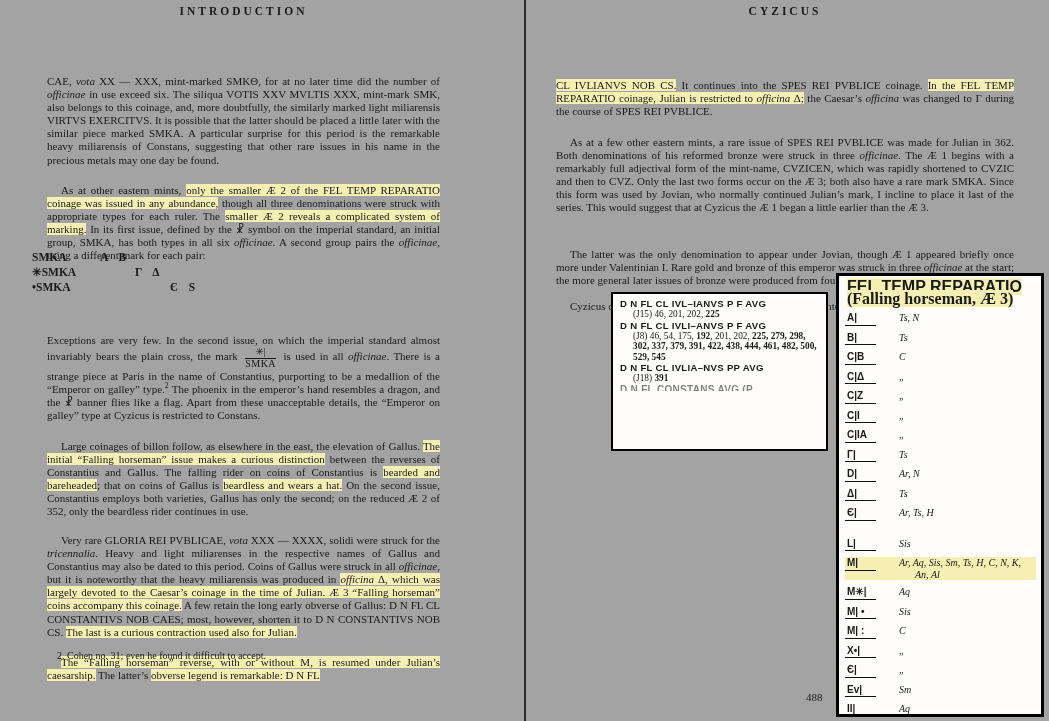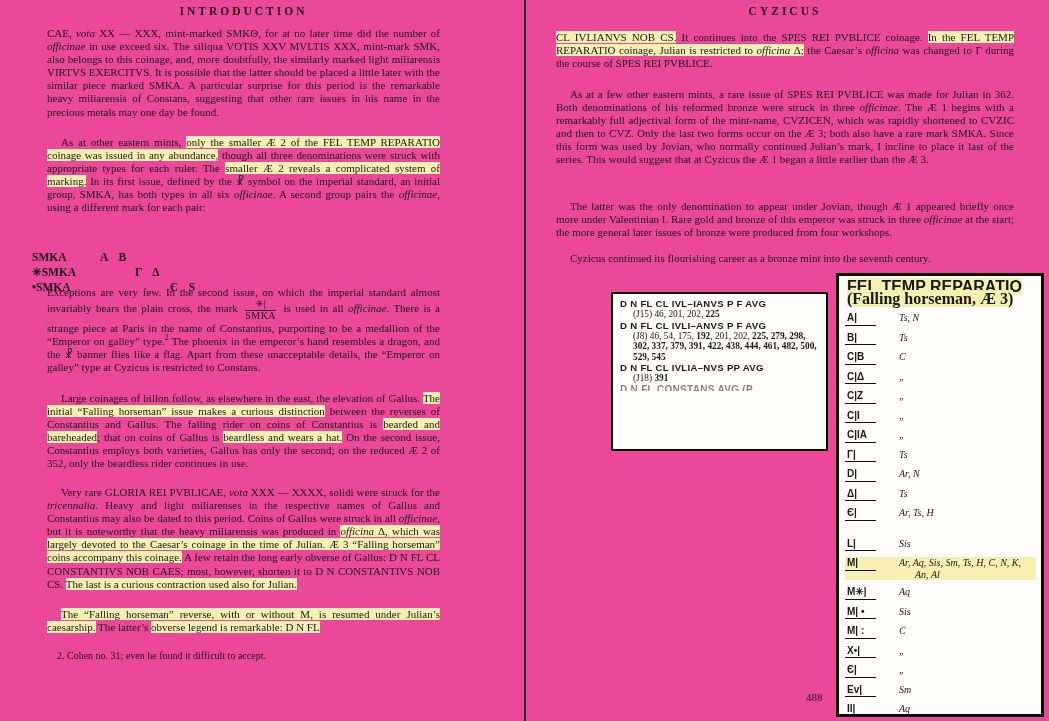--- a/index.html
+++ b/index.html
@@ -1,22 +1,22 @@
 <!DOCTYPE html>
 <html><head>
 <meta charset="utf-8">
 <style>
   html,body{margin:0;padding:0;background:#888;}
-  .scan{position:relative;width:1049px;height:721px;background:#ec4899;overflow:hidden;
+  .scan{position:relative;width:1049px;height:721px;background:#a3a3a3;overflow:hidden;
         font-family:"Liberation Serif",serif;color:#191919;}
   .divider{position:absolute;left:524px;top:0;width:2px;height:721px;background:#2b2b2b;}
   .running-head{position:absolute;top:5px;font-weight:bold;font-size:11.5px;letter-spacing:3px;text-align:center;}
   .rh-left{left:47px;width:393px;}
   .rh-right{left:556px;width:458px;}
-  .para{position:absolute;text-align:justify;font-size:11px;line-height:13.1px;}
+  .para{position:absolute;text-align:justify;font-size:11px;line-height:13.1px;margin-top:48px;}
   .lp{left:47px;width:393px;}
   .rp{left:556px;width:458px;}
   .ind{text-indent:14px;}
   .lp1{top:27px;}  .lp2{top:136px;} .lp3{top:286px;} .lp4{top:392px;} .lp5{top:486px;} .lp6{top:608px;}
   .rp1{top:31px;}  .rp2{top:88px;}  .rp3{top:200px;} .rp4{top:252px;}
   .hl{background:#f6efb2;}
   .it{font-style:italic;}
   .bd{font-weight:bold;}
   .sans{font-family:"Liberation Sans",sans-serif;}
   .sup{vertical-align:super;font-size:7.5px;line-height:0;}

